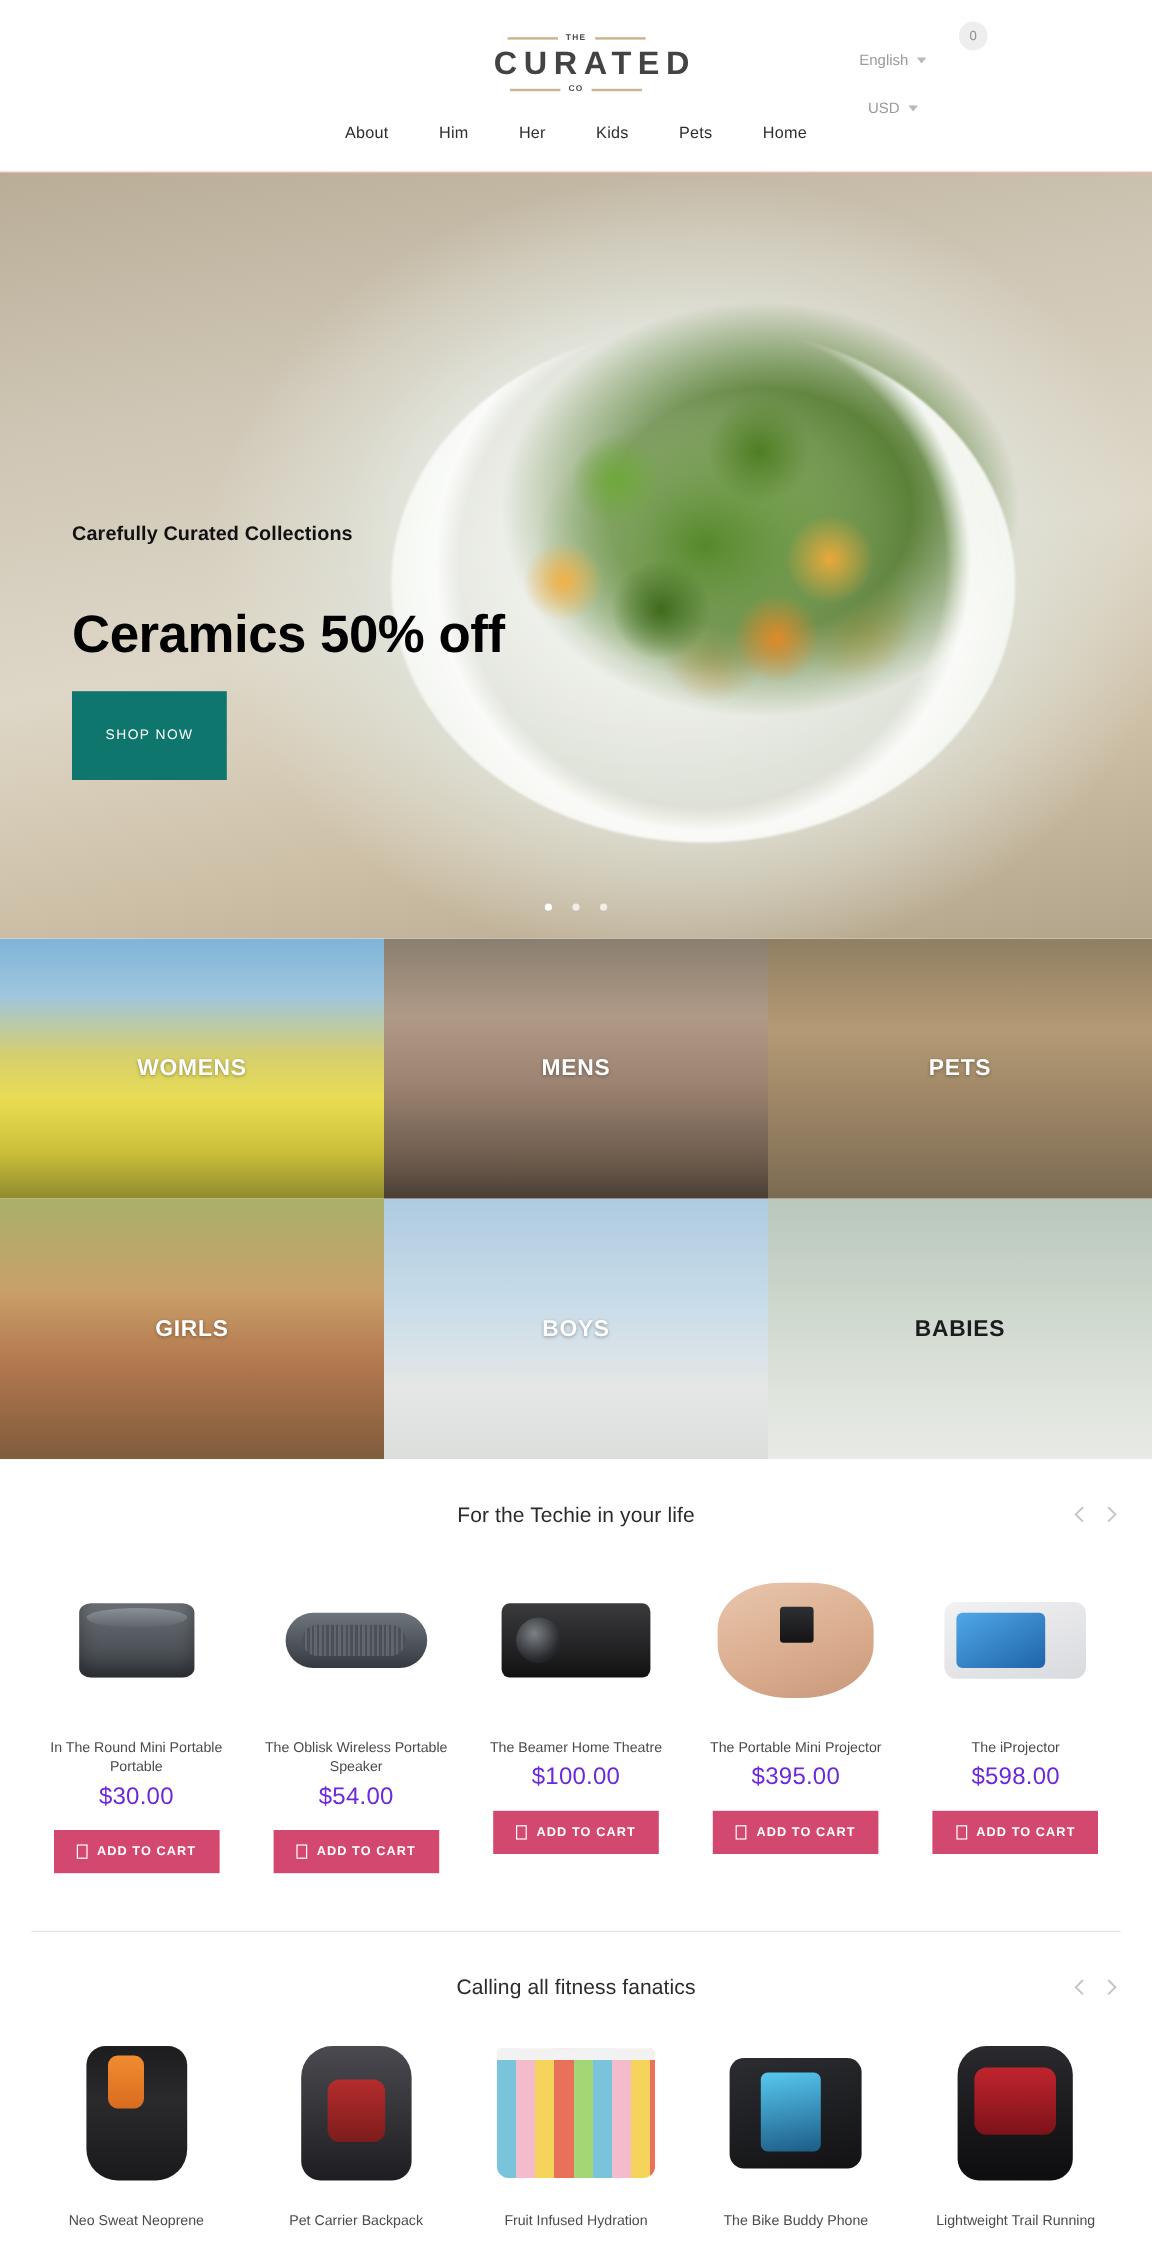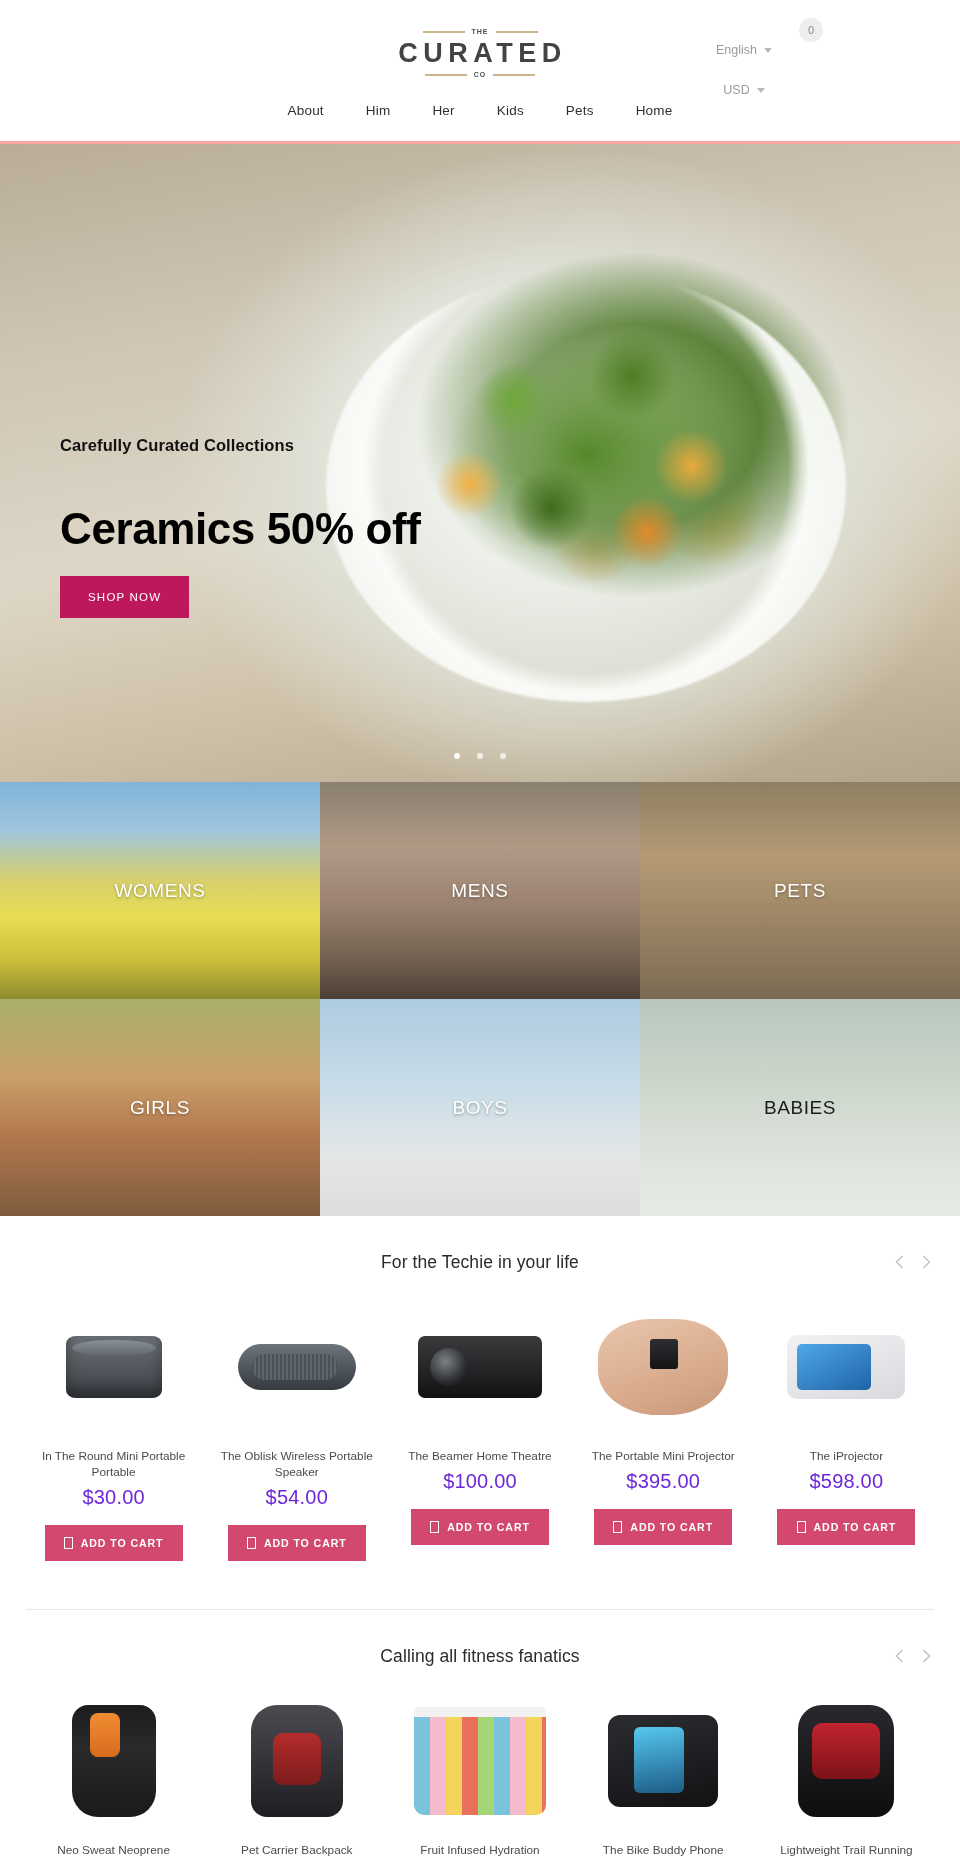--- a/index.html
+++ b/index.html
@@ -15,21 +15,21 @@
   .topbar {
     position: relative;
     height: 103px;
     background: #fff;
   }
   .logo-wrap {
     position: absolute;
     left: 50%;
     top: 26px;
     transform: translateX(-50%);
-    text-align: center;
+    text-align: right;
     width: 200px;
   }
   .logo-top, .logo-bot {
     display: flex;
     align-items: center;
     justify-content: center;
     gap: 7px;
     height: 11px;
   }
   .logo-rule {
@@ -88,21 +88,21 @@
     justify-content: center;
     cursor: pointer;
   }
   .navbar {
     height: 41px;
     display: flex;
     justify-content: center;
     align-items: flex-start;
     gap: 0;
     background: #fff;
-    border-bottom: 3px solid #fca5a5;
+    border-bottom: 1px solid #fca5a5;
   }
   .nav-item {
     font-size: 13.5px;
     color: #2f2f2f;
     padding: 0 21px;
     cursor: pointer;
     letter-spacing: .2px;
   }
 
   
@@ -163,25 +163,25 @@
     font-size: 44px;
     font-weight: bold;
     color: #000;
     letter-spacing: -.4px;
     line-height: 52px;
     margin-bottom: 21px;
     margin-top: 48px;
   }
   .hero-btn {
     display: inline-block;
-    background: #be185d;
+    background: #0f766e;
     color: #fff;
     font-size: 11.5px;
     letter-spacing: 1.2px;
-    padding: 15px 28px;
+    padding: 31px 28px;
     border: none;
     cursor: pointer;
   }
   .hero-dots {
     position: absolute;
     bottom: 23px;
     left: 0; right: 0;
     display: flex;
     justify-content: center;
     gap: 17px;
@@ -210,21 +210,21 @@
   }
   .cat-cell .ph { position: absolute; inset: 0; }
   .cat-label {
     position: absolute;
     left: 0; right: 0;
     top: 50%;
     transform: translateY(-50%);
     text-align: center;
     color: #fff;
     font-size: 19px;
-    font-weight: normal;
+    font-weight: bold;
     letter-spacing: .6px;
     text-shadow: 0 1px 3px rgba(0,0,0,.35);
   }
   .cat-label.dark { color: #1c1c1c; text-shadow: none; }
   .c-womens { background: linear-gradient(180deg,#7fb4d8 0%,#9fc6de 22%,#d6cf6e 45%,#e8dd52 62%,#cbbf3a 82%,#8f8b2e 100%); }
   .c-mens { background: linear-gradient(180deg,#8a7f70 0%,#b09a86 30%,#9d8472 55%,#6d5c4c 85%,#4a3e34 100%); }
   .c-pets { background: linear-gradient(180deg,#8f7f63 0%,#b49a74 35%,#a08868 60%,#7b6a52 100%); }
   .c-girls { background: linear-gradient(180deg,#a8b06a 0%,#c9a06a 35%,#b4794f 62%,#7e5c3c 100%); }
   .c-boys { background: linear-gradient(180deg,#aecbe0 0%,#c8dce9 40%,#e4e7e6 72%,#dcdedc 100%); }
   .c-babies { background: linear-gradient(180deg,#b9c7bd 0%,#cdd7cc 40%,#dfe4dd 75%,#e8ebe5 100%); }

